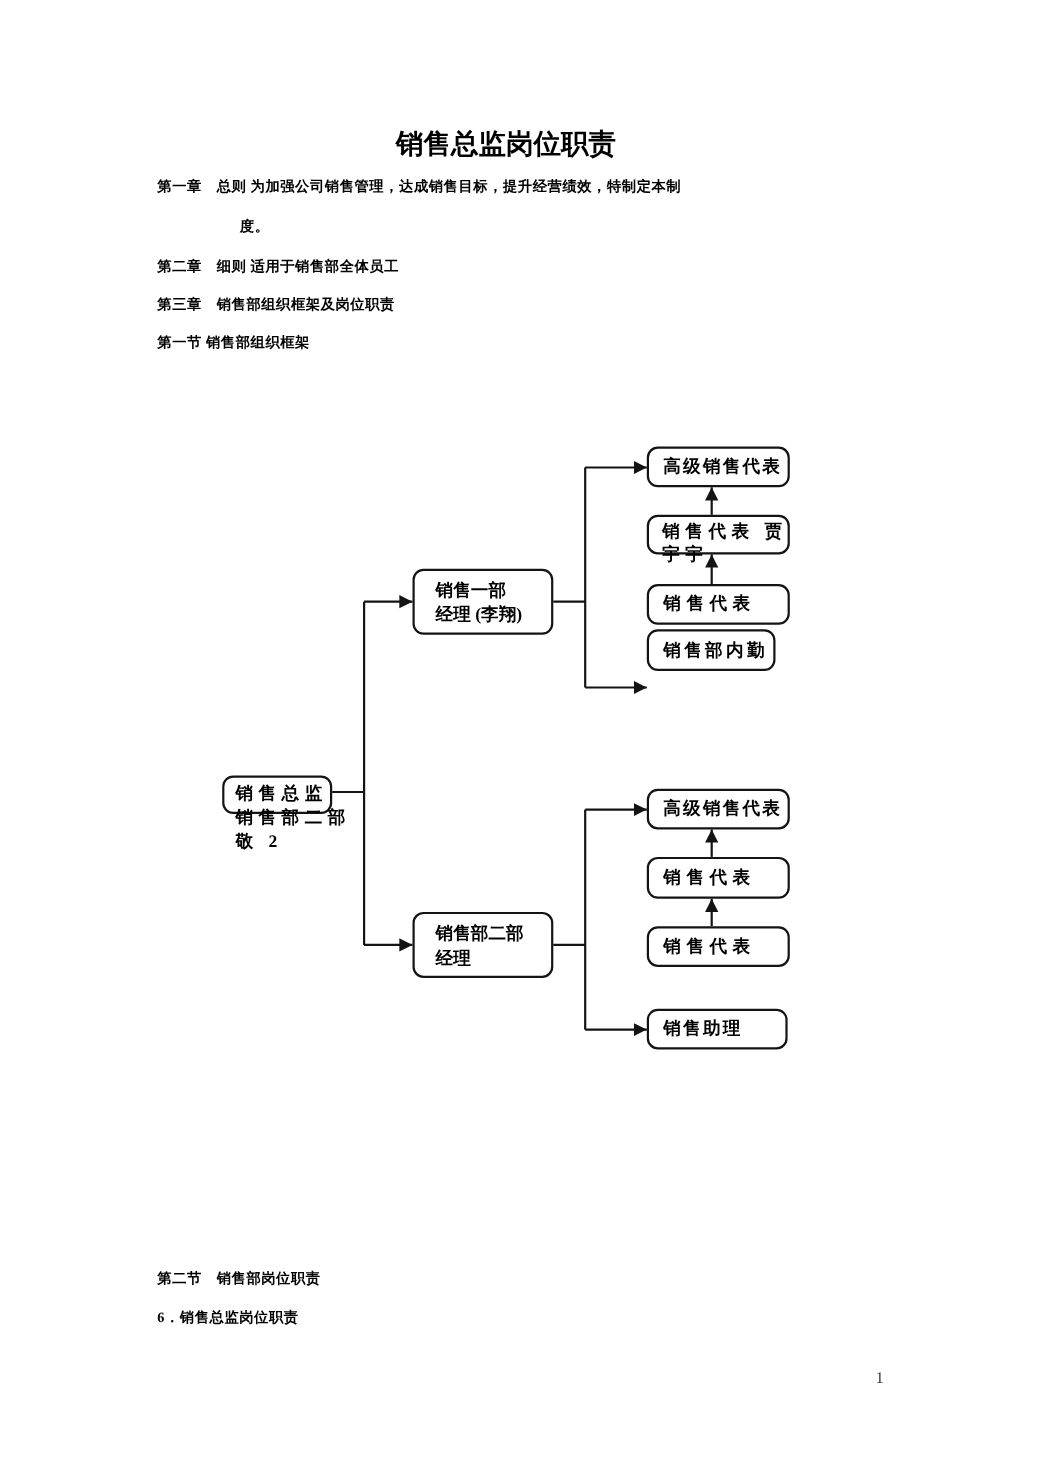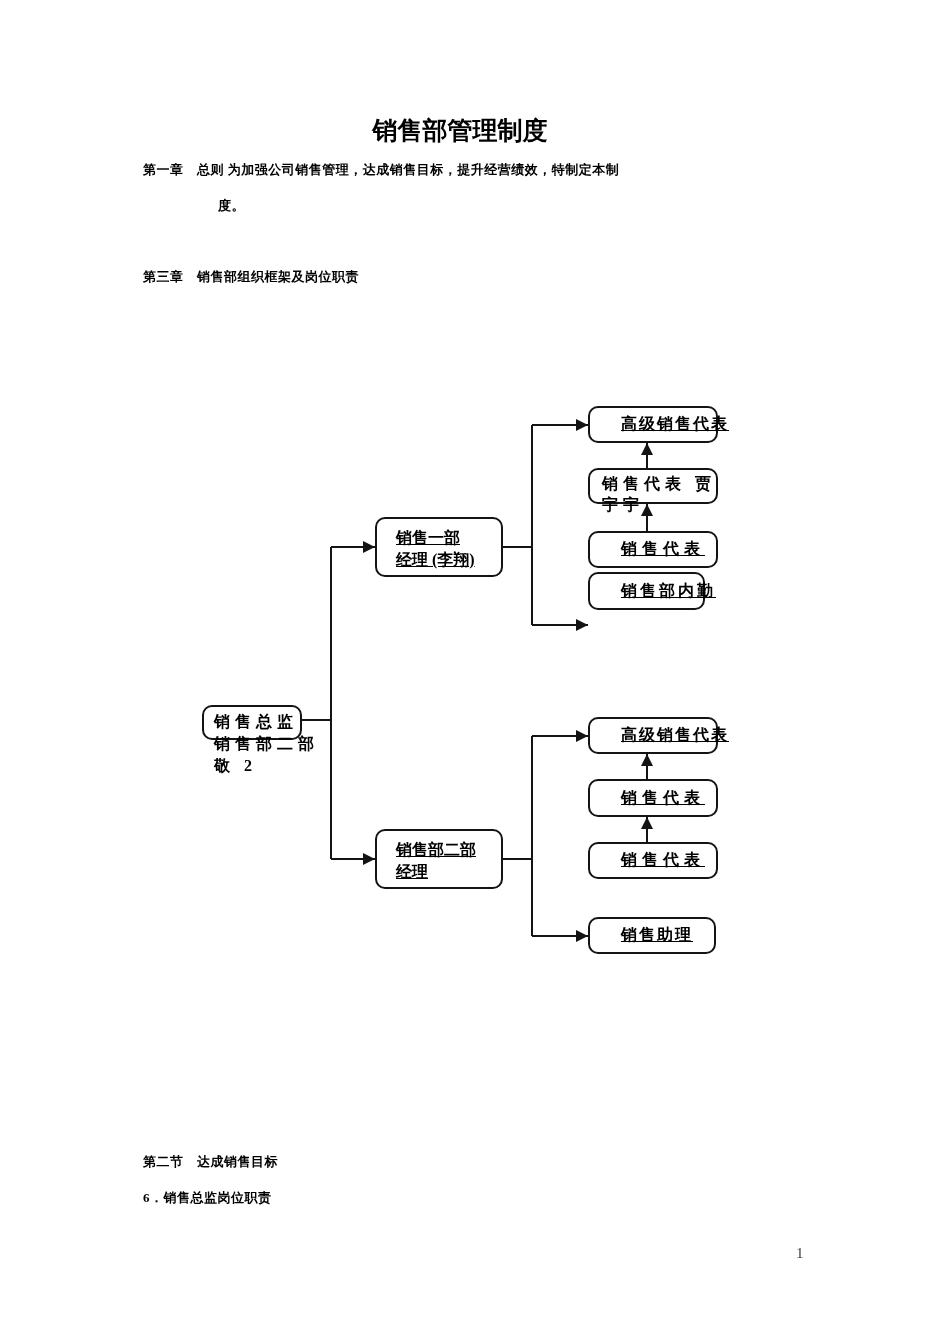--- a/index.html
+++ b/index.html
@@ -33,40 +33,42 @@
   .connectors{position:absolute;left:0;top:0;pointer-events:none;}
   .obox{
     position:absolute;
     border:2px solid #141414;
     border-radius:10px;
     background:#fff;
     box-sizing:border-box;
     font-weight:bold;
     font-size:16px;
   }
-  .obox.single{display:flex;align-items:center;padding-left:31px;text-decoration:underline;}
+  .obox.single{display:flex;align-items:center;padding-left:13px;}
   .obox .txt{white-space:nowrap;}
-  .obox.multi .txt{padding:8px 16px 0 19px;line-height:22px;text-decoration:underline;}
+  .obox.multi .txt{padding:8px 16px 0 19px;line-height:22px;}
   .obox.director .txt{padding:4px 0 0 10px;line-height:22px;letter-spacing:5px;}
   .obox.overflow2 .txt{padding:3px 0 0 12px;line-height:21px;font-family:Liberation Serif, serif;}
   .ls2{letter-spacing:2px;}
   .ls3{letter-spacing:3px;}
   .ls5{letter-spacing:5px;}
 </style>
 </head>
 <body>
 
 <div class="page">
 
-  <div class="doc-title">销售部管理制度</div>
+  <div class="doc-title">销售总监岗位职责</div>
 
   <div class="bodyline" style="left:143px;top:161px">第一章　总则 为加强公司销售管理，达成销售目标，提升经营绩效，特制定本制</div>
   <div class="bodyline" style="left:218px;top:197px">度。</div>
+  <div class="bodyline" style="left:143px;top:233px">第二章　细则 适用于销售部全体员工</div>
   <div class="bodyline" style="left:143px;top:268px">第三章　销售部组织框架及岗位职责</div>
-  <div class="bodyline" style="left:143px;top:1153px">第二节　达成销售目标</div>
+  <div class="bodyline" style="left:143px;top:302px">第一节 销售部组织框架</div>
+  <div class="bodyline" style="left:143px;top:1153px">第二节　销售部岗位职责</div>
   <div class="bodyline" style="left:143px;top:1189px">6．销售总监岗位职责</div>
 
   <div class="chart">
 
     <svg class="connectors" width="950" height="1344" viewBox="0 0 950 1344">
       <defs>
         <marker id="arr" markerUnits="userSpaceOnUse" markerWidth="13" markerHeight="13" refX="12" refY="6" orient="auto">
           <path d="M0,0 L12,6 L0,12 z" fill="#141414"></path>
         </marker>
       </defs>

